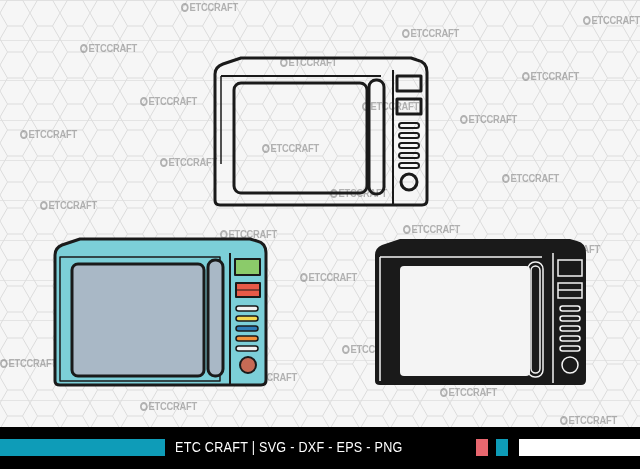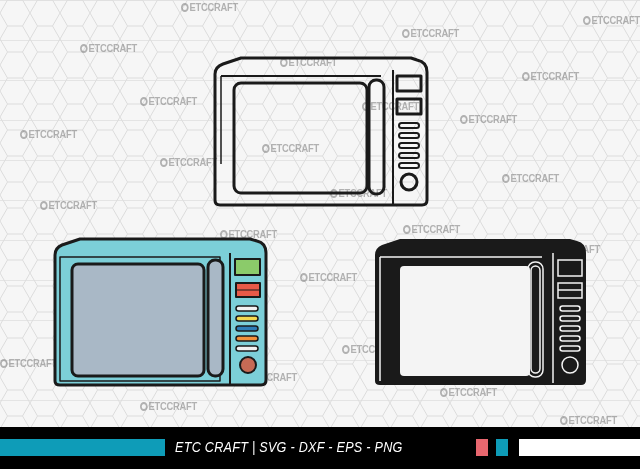--- a/index.html
+++ b/index.html
@@ -2,21 +2,21 @@
 <html><head>
 <meta charset="utf-8">
 <style>
   html, body { margin: 0; padding: 0; }
   body { width: 640px; height: 469px; overflow: hidden; position: relative; font-family: "Liberation Sans", sans-serif; }
   #canvas { position: absolute; left: 0; top: 0; width: 640px; height: 427px; background: #fef9c3; overflow: hidden; padding-left: 33px; }
   #bg { position: absolute; left: 0; top: 0; }
   .wm { position: absolute; font-family: "Liberation Sans", sans-serif; font-size: 11px; font-weight: bold; color: rgba(120,120,120,0.55); letter-spacing: -0.3px; white-space: nowrap; transform: scaleX(0.85); transform-origin: left center; }
   .wm .c { display: inline-block; width: 9px; height: 9px; border-radius: 50%; border: 2px solid rgba(120,120,120,0.55); box-sizing: border-box; vertical-align: -1px; margin-right: 1px; }
   .mw { position: absolute; }
-  #footer { position: absolute; left: 0; top: 427px; width: 640px; height: 42px; background: #000; font-style: italic; }
+  #footer { position: absolute; left: 0; top: 427px; width: 640px; height: 42px; background: #000; }
   #footer .bar-left { position: absolute; left: 0; top: 12px; width: 165px; height: 17px; background: #0e9cb8; }
   #footer .txt { position: absolute; left: 175px; top: 12px; color: #fff; font-size: 14px; line-height: 17px; letter-spacing: 0.3px; white-space: nowrap; transform: scaleX(0.9); transform-origin: left center; }
   #footer .sw1 { position: absolute; left: 476px; top: 12px; width: 12px; height: 17px; background: #e8676f; }
   #footer .sw2 { position: absolute; left: 496px; top: 12px; width: 12px; height: 17px; background: #0e9cb8; }
   #footer .bar-right { position: absolute; left: 519px; top: 12px; width: 121px; height: 17px; background: #fff; }
 </style>
 </head>
 <body>
 
 <div id="canvas">

